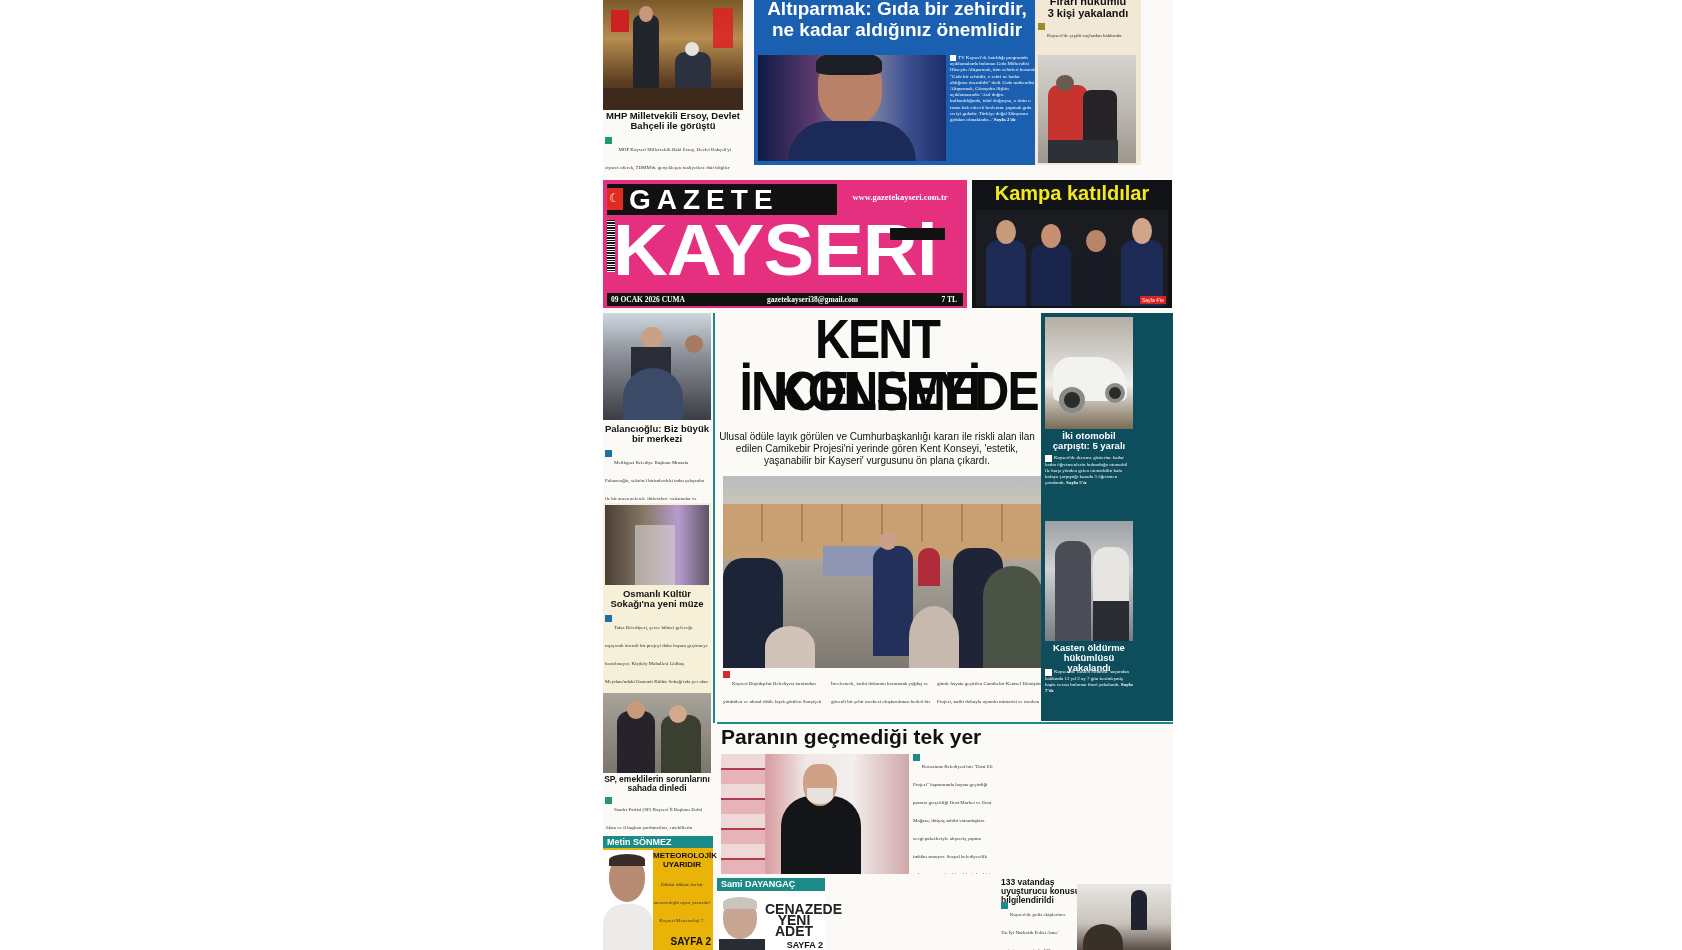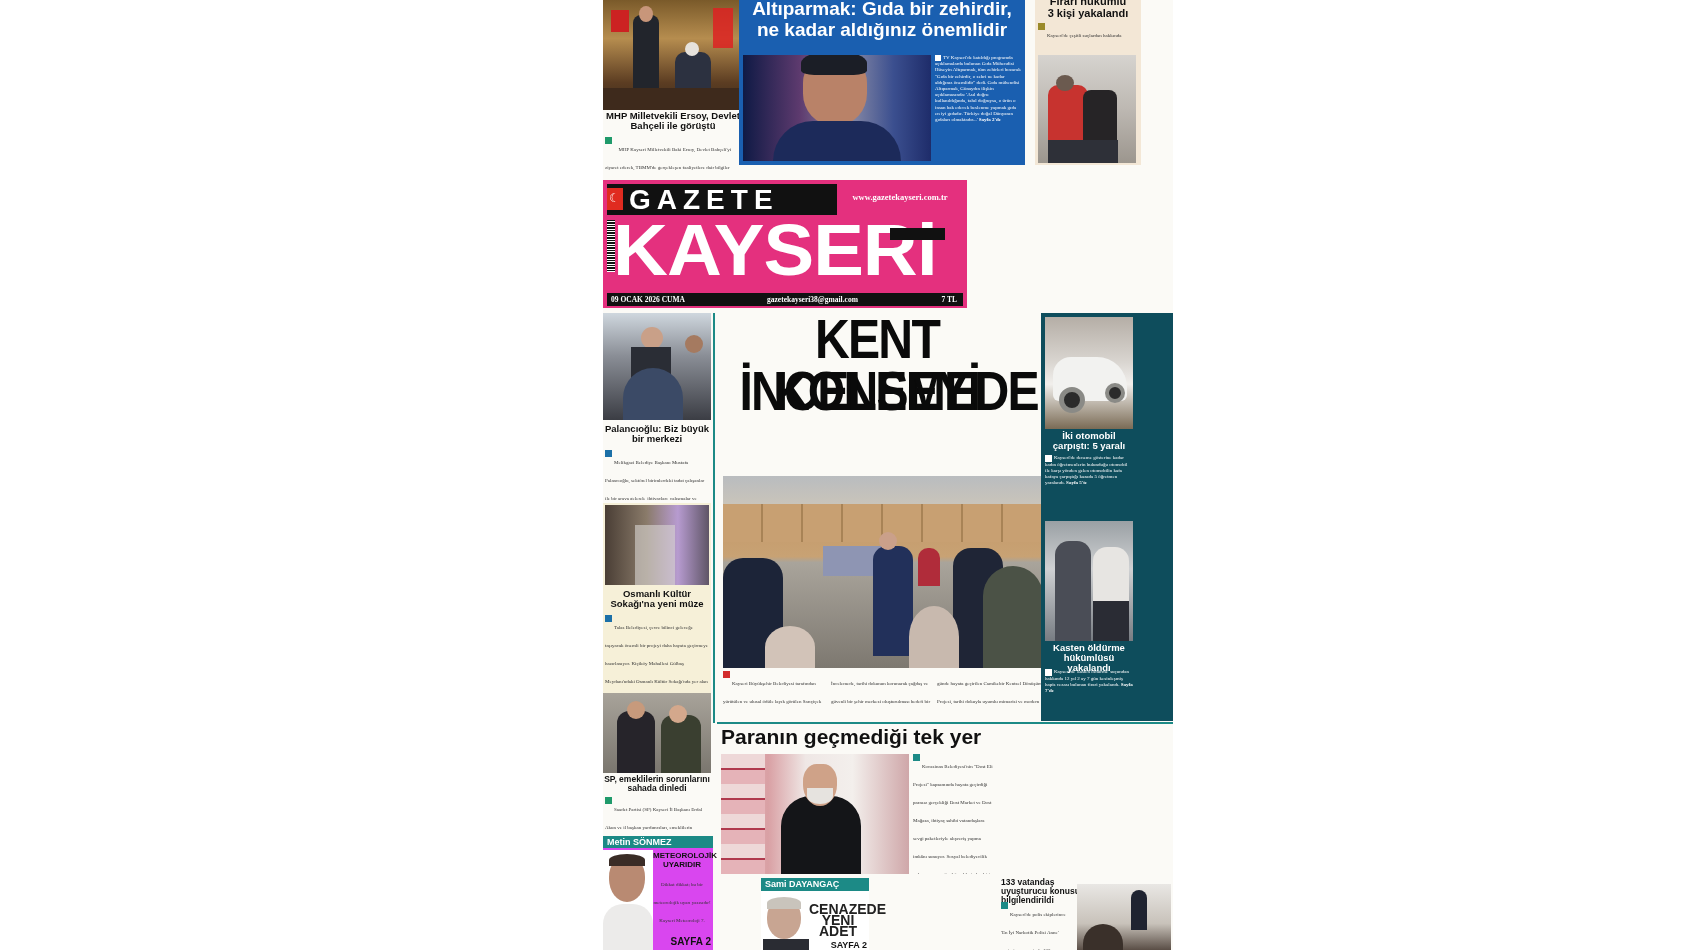--- a/index.html
+++ b/index.html
@@ -28,21 +28,21 @@
       <div class="abs" style="left:0;top:88px;width:140px;height:22px;background:#3e2a1c;"></div>
     </div>
     <div class="hl abs" style="left:0;top:111px;width:140px;font-size:9.5px;color:#111;">MHP Milletvekili Ersoy, Devlet Bahçeli ile görüştü</div>
     <div class="abs" style="left:2px;top:137px;width:136px;">
       <span class="sq" style="background:#1f9a6b"></span>
       <span class="body-text">MHP Kayseri Milletvekili Baki Ersoy, Devlet Bahçeli'yi ziyaret ederek, TBMM'de gerçekleşen faaliyetlere dair bilgiler verdi.</span>
       <span class="body-text" style="font-weight:700">Sayfa 2'de</span>
     </div>
   </div>
 
-  <div class="abs" style="left:136px;top:0;width:286px;height:165px;background:#1a5fb0;">
+  <div class="abs" style="left:151px;top:0;width:286px;height:165px;background:#1a5fb0;">
     <div class="hl abs" style="left:2px;top:-2px;width:282px;font-size:19px;color:#fff;line-height:21px;">Altıparmak: Gıda bir zehirdir, ne kadar aldığınız önemlidir</div>
     <div class="photo" style="left:4px;top:55px;width:188px;height:106px;background:linear-gradient(90deg,#0f1a45 0%,#5d3a6e 30%,#8e8fa8 55%,#3b4f8f 80%,#1e2c6a 100%);">
       <div class="abs" style="left:60px;top:0;width:64px;height:70px;background:#b98268;border-radius:40% 40% 45% 45%;"></div>
       <div class="abs" style="left:58px;top:-4px;width:66px;height:24px;background:#1b1e26;border-radius:50% 50% 20% 20%;"></div>
       <div class="abs" style="left:30px;top:66px;width:128px;height:46px;background:#1c2a5a;border-radius:40px 40px 0 0;"></div>
     </div>
     <div class="abs" style="left:196px;top:55px;width:86px;color:#fff;font-family:'Liberation Serif',serif;font-size:5px;line-height:6.2px;overflow:hidden;height:106px;">
       <span class="sq" style="background:#fff;width:6px;height:6px;"></span><span>TV Kayseri'de katıldığı programda açıklamalarda bulunan Gıda Mühendisi Hüseyin Altıparmak, tüm zehirleri bozarak "Gıda bir zehirdir, o zehri ne kadar aldığınız önemlidir" dedi. Gıda mühendisi Altıparmak, Günaydın ilişkin açıklamasında: 'Asıl doğru kullanıldığında, tahıl doğruysa, o ürün o insan hak edecek beslenme yapmak gıda en iyi gıdadır. Türkiye doğal Dünyanın gıdaları olmaktadır...'</span>
       <b>Sayfa 2'de</b>
     </div>
@@ -74,20 +74,34 @@
     <div class="abs" style="left:4px;top:40px;width:8px;height:52px;background:repeating-linear-gradient(180deg,#111 0 1px,#fff 1px 2px,#111 2px 4px,#fff 4px 5px);"></div>
     <div class="abs" style="left:10px;top:30px;width:350px;color:#fff;font-size:76px;font-weight:700;letter-spacing:-1px;line-height:80px;transform:scaleY(0.95);">KAYSERi</div>
     <div class="abs" style="left:287px;top:48px;width:55px;height:12px;background:#111;"></div>
     <div class="abs" style="left:4px;top:113px;width:356px;height:13px;background:#111;color:#fff;font-family:'Liberation Serif',serif;font-weight:700;font-size:7.5px;line-height:13px;">
       <span class="abs" style="left:4px;">09 OCAK 2026 CUMA</span>
       <span class="abs" style="left:160px;">gazetekayseri38@gmail.com</span>
       <span class="abs" style="right:6px;">7 TL</span>
     </div>
   </div>
 
+  <div class="abs" style="left:369px;top:180px;width:200px;height:128px;background:#121317;">
+    <div class="hl abs" style="left:0;top:3px;width:200px;font-size:20px;color:#f2e81a;">Kampa katıldılar</div>
+    <div class="photo" style="left:4px;top:30px;width:192px;height:96px;background:#1b1c22;">
+      <div class="abs" style="left:10px;top:30px;width:40px;height:66px;background:#1d2a55;border-radius:12px 12px 0 0;"></div>
+      <div class="abs" style="left:20px;top:10px;width:20px;height:24px;background:#c79a7a;border-radius:50%;"></div>
+      <div class="abs" style="left:55px;top:34px;width:40px;height:62px;background:#1a254d;border-radius:12px 12px 0 0;"></div>
+      <div class="abs" style="left:65px;top:14px;width:20px;height:24px;background:#c89072;border-radius:50%;"></div>
+      <div class="abs" style="left:100px;top:38px;width:40px;height:58px;background:#181b24;border-radius:12px 12px 0 0;"></div>
+      <div class="abs" style="left:110px;top:20px;width:20px;height:22px;background:#b88567;border-radius:50%;"></div>
+      <div class="abs" style="left:145px;top:30px;width:42px;height:66px;background:#1d2a55;border-radius:12px 12px 0 0;"></div>
+      <div class="abs" style="left:156px;top:8px;width:20px;height:26px;background:#d0a58a;border-radius:50%;"></div>
+      <div class="abs" style="right:2px;bottom:2px;background:#d22;color:#fff;font-size:5px;padding:1px 2px;">Sayfa 4'te</div>
+    </div>
+  </div>
 
   <div class="abs" style="left:0;top:313px;width:108px;height:520px;background:#fbfaf6;">
 
     <div class="abs" style="left:0;top:0;width:108px;height:190px;">
       <div class="photo" style="left:0;top:0;width:108px;height:107px;background:linear-gradient(180deg,#cfd7de 0%,#8a8e96 40%,#3b3d44 100%);">
         <div class="abs" style="left:38px;top:14px;width:22px;height:22px;background:#c9a088;border-radius:50%;"></div>
         <div class="abs" style="left:28px;top:34px;width:40px;height:40px;background:#2a2d35;"></div>
         <div class="abs" style="left:20px;top:55px;width:60px;height:52px;background:#3b4a66;border-radius:30px 30px 0 0;"></div>
         <div class="abs" style="left:82px;top:22px;width:18px;height:18px;background:#a57a60;border-radius:50%;"></div>
       </div>
@@ -122,20 +136,21 @@
         
       </div>
     </div>
   </div>
 
   <div class="abs" style="left:110px;top:313px;width:2px;height:410px;background:#1c8a86;"></div>
 
   <div class="abs" style="left:114px;top:313px;width:320px;height:405px;">
     <div class="hl abs" style="left:0;top:0;width:320px;font-size:56px;line-height:52px;color:#0a0a0a;letter-spacing:-2px;transform:scaleX(0.86);transform-origin:center;">KENT KONSEYİ</div>
     <div class="hl abs" style="left:0;top:52px;width:320px;font-size:56px;line-height:52px;color:#0a0a0a;letter-spacing:-2px;transform:scaleX(0.86);transform-origin:center;">İNCELEMEDE!</div>
+    <div class="abs" style="left:2px;top:118px;width:316px;text-align:center;font-size:10px;line-height:12px;color:#111;">Ulusal ödüle layık görülen ve Cumhurbaşkanlığı kararı ile riskli alan ilan edilen Camikebir Projesi'ni yerinde gören Kent Konseyi, 'estetik, yaşanabilir bir Kayseri' vurgusunu ön plana çıkardı.</div>
     <div class="photo" style="left:6px;top:163px;width:320px;height:192px;background:linear-gradient(180deg,#b9bcbf 0%,#cfc7b8 20%,#c49a6a 22%,#c8a274 42%,#a9a49b 45%,#7d7870 100%);">
       <div class="abs" style="left:0;top:28px;width:320px;height:38px;background:repeating-linear-gradient(90deg,#c8a072 0 38px,#a88356 38px 40px);"></div>
       <div class="abs" style="left:100px;top:70px;width:60px;height:30px;background:#8e95b3;"></div>
       <div class="abs" style="left:0;top:82px;width:60px;height:110px;background:#1c2438;border-radius:20px 20px 0 0;"></div>
       <div class="abs" style="left:150px;top:70px;width:40px;height:110px;background:#22305a;border-radius:14px 14px 0 0;"></div>
       <div class="abs" style="left:156px;top:56px;width:18px;height:18px;background:#caa08a;border-radius:50%;"></div>
       <div class="abs" style="left:195px;top:72px;width:22px;height:38px;background:#b02c3a;border-radius:10px 10px 0 0;"></div>
       <div class="abs" style="left:230px;top:72px;width:50px;height:120px;background:#1f2536;border-radius:18px 18px 0 0;"></div>
       <div class="abs" style="left:260px;top:90px;width:60px;height:102px;background:#4b5246;border-radius:30px 30px 0 0;"></div>
       <div class="abs" style="left:186px;top:130px;width:50px;height:62px;background:#c8b9ae;border-radius:50% 50% 0 0;"></div>
@@ -194,35 +209,35 @@
       <div class="abs" style="left:82px;top:10px;width:34px;height:42px;background:#cfa288;border-radius:40% 40% 50% 50%;"></div>
       <div class="abs" style="left:86px;top:34px;width:26px;height:16px;background:#e6e3df;border-radius:0 0 50% 50%;"></div>
     </div>
     <div class="abs" style="left:196px;top:28px;width:80px;height:120px;overflow:hidden;">
       <span class="sq" style="background:#1c8a86"></span><span class="body-text">Kocasinan Belediyesi'nin "Dost Eli Projesi" kapsamında hayata geçirdiği parasız gerçekliği Dost Market ve Dost Mağaza, ihtiyaç sahibi vatandaşlara sevgi paketleriyle alışveriş yapma imkânı sunuyor. Sosyal belediyecilik anlayışının en güzel örneklerinden biri olan proje, vatandaşları market ve mağaza konforunda ücretsiz alışveriş deneyimi yaşatıyor.</span>
       
     </div>
   </div>
 
 
-  <div class="abs" style="left:0;top:836px;width:110px;height:114px;background:#d946ef;">
+  <div class="abs" style="left:0;top:836px;width:110px;height:114px;background:#eab308;">
     <div class="abs" style="left:0;top:0;width:110px;height:12px;background:#1c8a86;color:#fff;font-size:9px;line-height:12px;padding-left:4px;font-weight:700;">Metin SÖNMEZ</div>
     <div class="photo" style="left:0;top:14px;width:50px;height:100px;background:#ffffff;">
       <div class="abs" style="left:6px;top:6px;width:36px;height:46px;background:#b98a72;border-radius:45% 45% 50% 50%;"></div>
       <div class="abs" style="left:6px;top:4px;width:36px;height:12px;background:#3a2c26;border-radius:50% 50% 0 0;"></div>
       <div class="abs" style="left:0;top:54px;width:50px;height:46px;background:#ecebea;border-radius:20px 20px 0 0;"></div>
     </div>
     <div class="abs" style="left:50px;top:15px;width:58px;text-align:center;font-weight:700;font-size:8px;line-height:9px;color:#111;">METEOROLOJİK UYARIDIR</div>
     <div class="abs" style="left:50px;top:36px;width:58px;height:60px;overflow:hidden;text-align:center;">
       <span class="body-text">Dikkat dikkat; bu bir meteorolojik uyarı yazısıdır! Kayseri Meteoroloji 7. Bölge Müdürlüğü'nde havalar nasıl, tam bilmiyorum ama bizde durum vahamet...</span>
     </div>
     <div class="abs" style="left:60px;top:100px;width:48px;text-align:right;font-size:10px;font-weight:700;color:#111;">SAYFA 2</div>
   </div>
 
-  <div class="abs" style="left:114px;top:878px;width:108px;height:72px;background:#fff;margin-left:44px;">
+  <div class="abs" style="left:114px;top:878px;width:108px;height:72px;background:#fff;">
     <div class="abs" style="left:0;top:0;width:108px;height:13px;background:#1c8a86;color:#fff;font-size:9px;line-height:13px;padding-left:4px;font-weight:700;">Sami DAYANGAÇ</div>
     <div class="photo" style="left:2px;top:15px;width:46px;height:57px;background:#fff;">
       <div class="abs" style="left:4px;top:6px;width:34px;height:40px;background:#c8a592;border-radius:45% 45% 50% 50%;"></div>
       <div class="abs" style="left:4px;top:4px;width:34px;height:12px;background:#c9c4bc;border-radius:50% 50% 0 0;"></div>
       <div class="abs" style="left:0;top:46px;width:46px;height:14px;background:#2a2c33;"></div>
     </div>
     <div class="abs" style="left:48px;top:26px;width:58px;text-align:center;font-weight:700;font-size:14px;line-height:11px;color:#222;">CENAZEDE YENİ ADET</div>
     <div class="abs" style="left:58px;top:62px;width:48px;text-align:right;font-size:9px;font-weight:700;color:#111;">SAYFA 2</div>
   </div>
 

